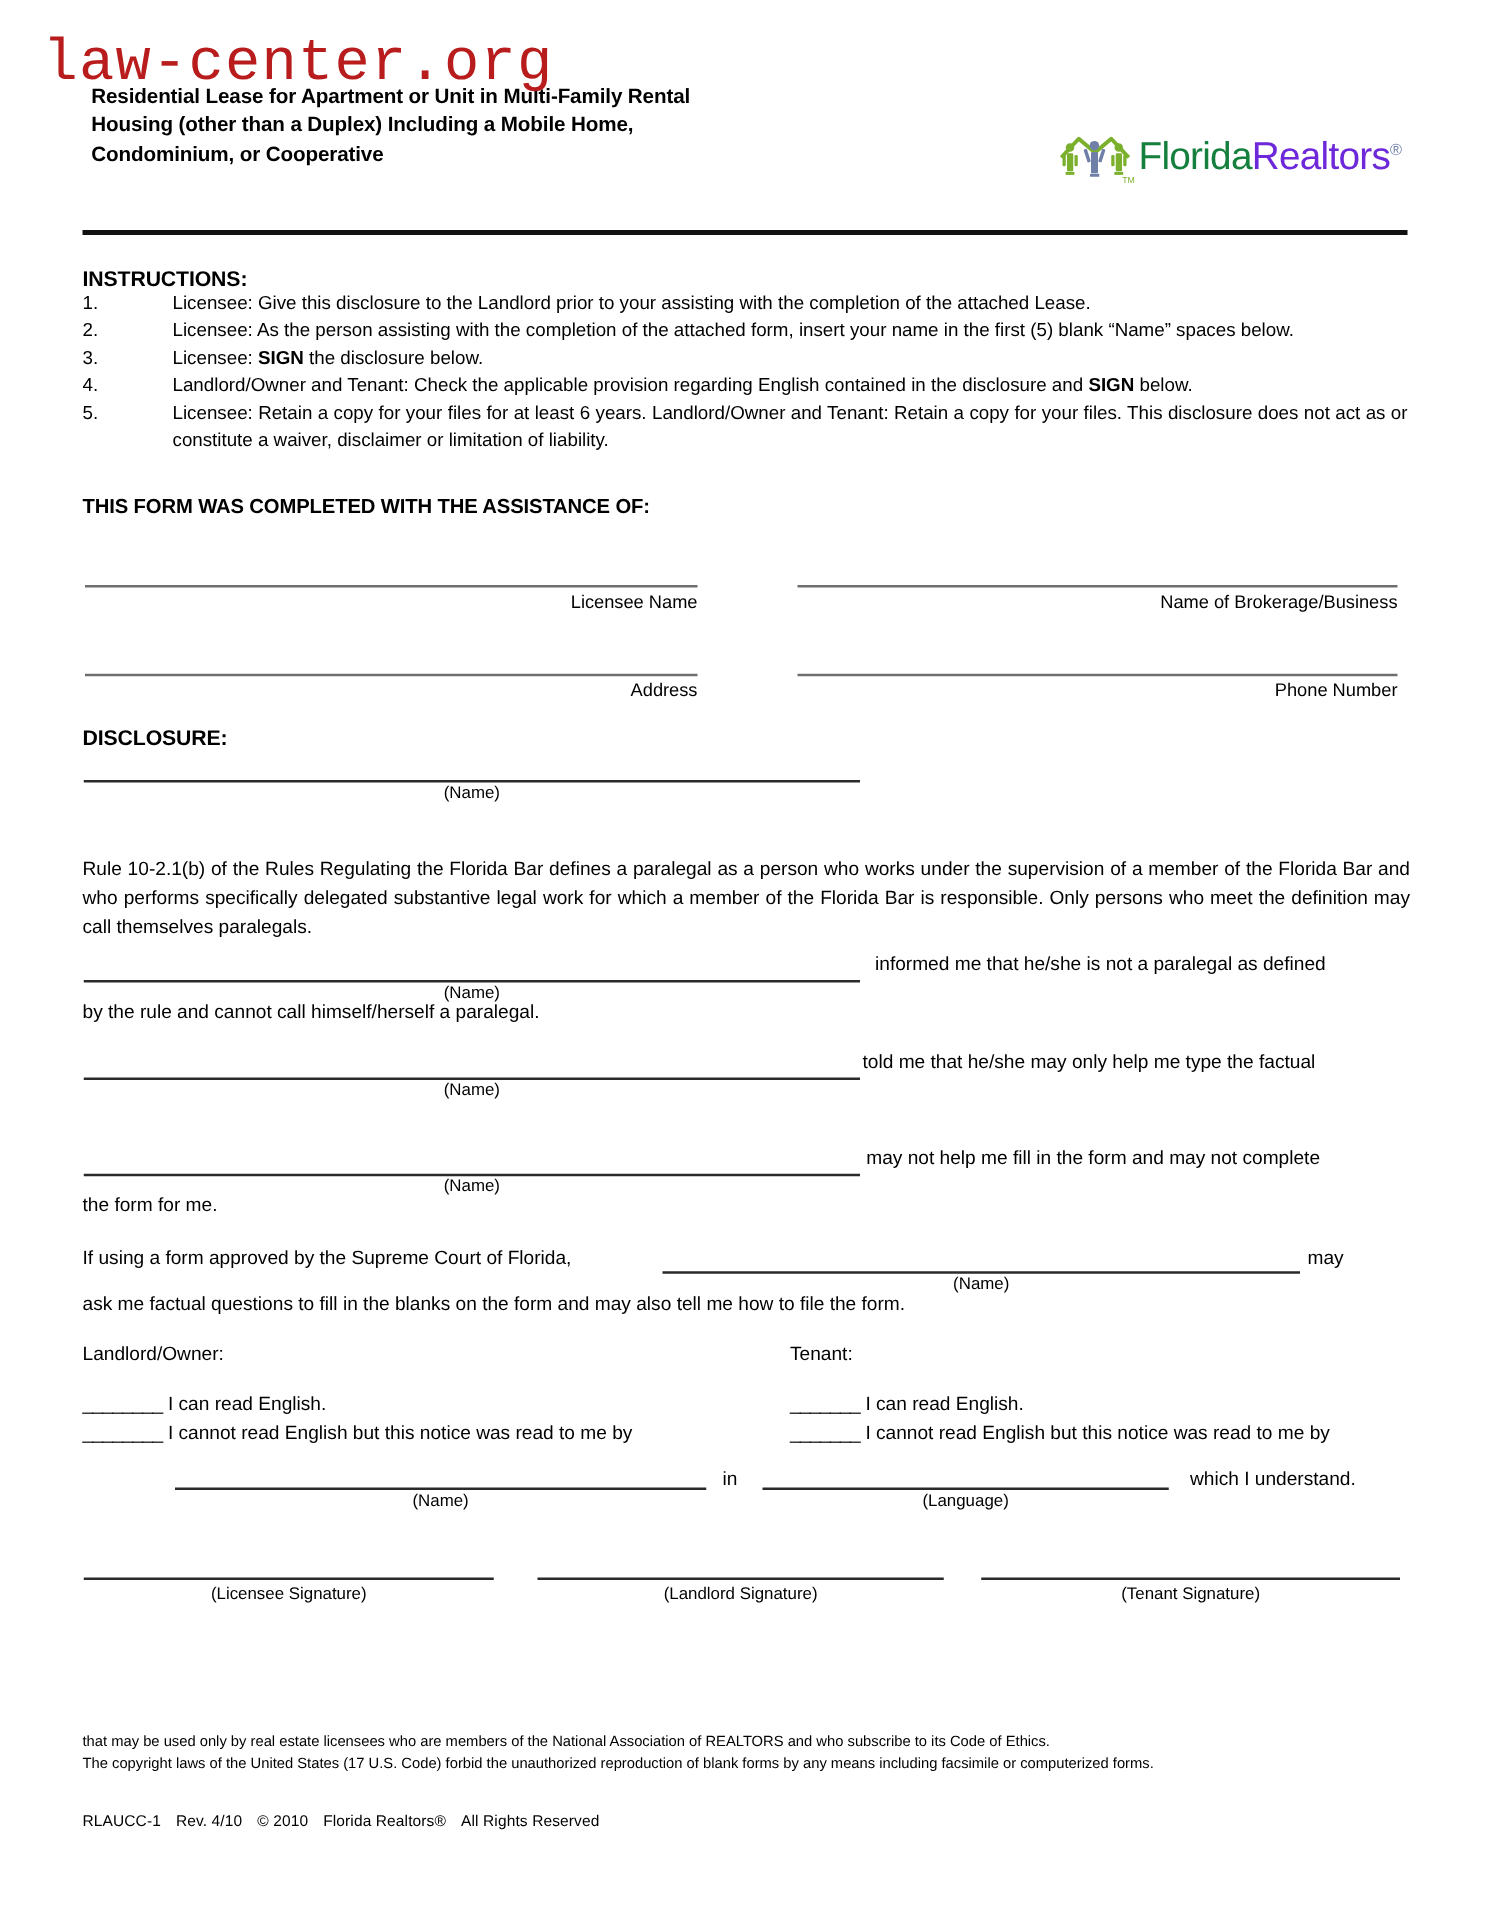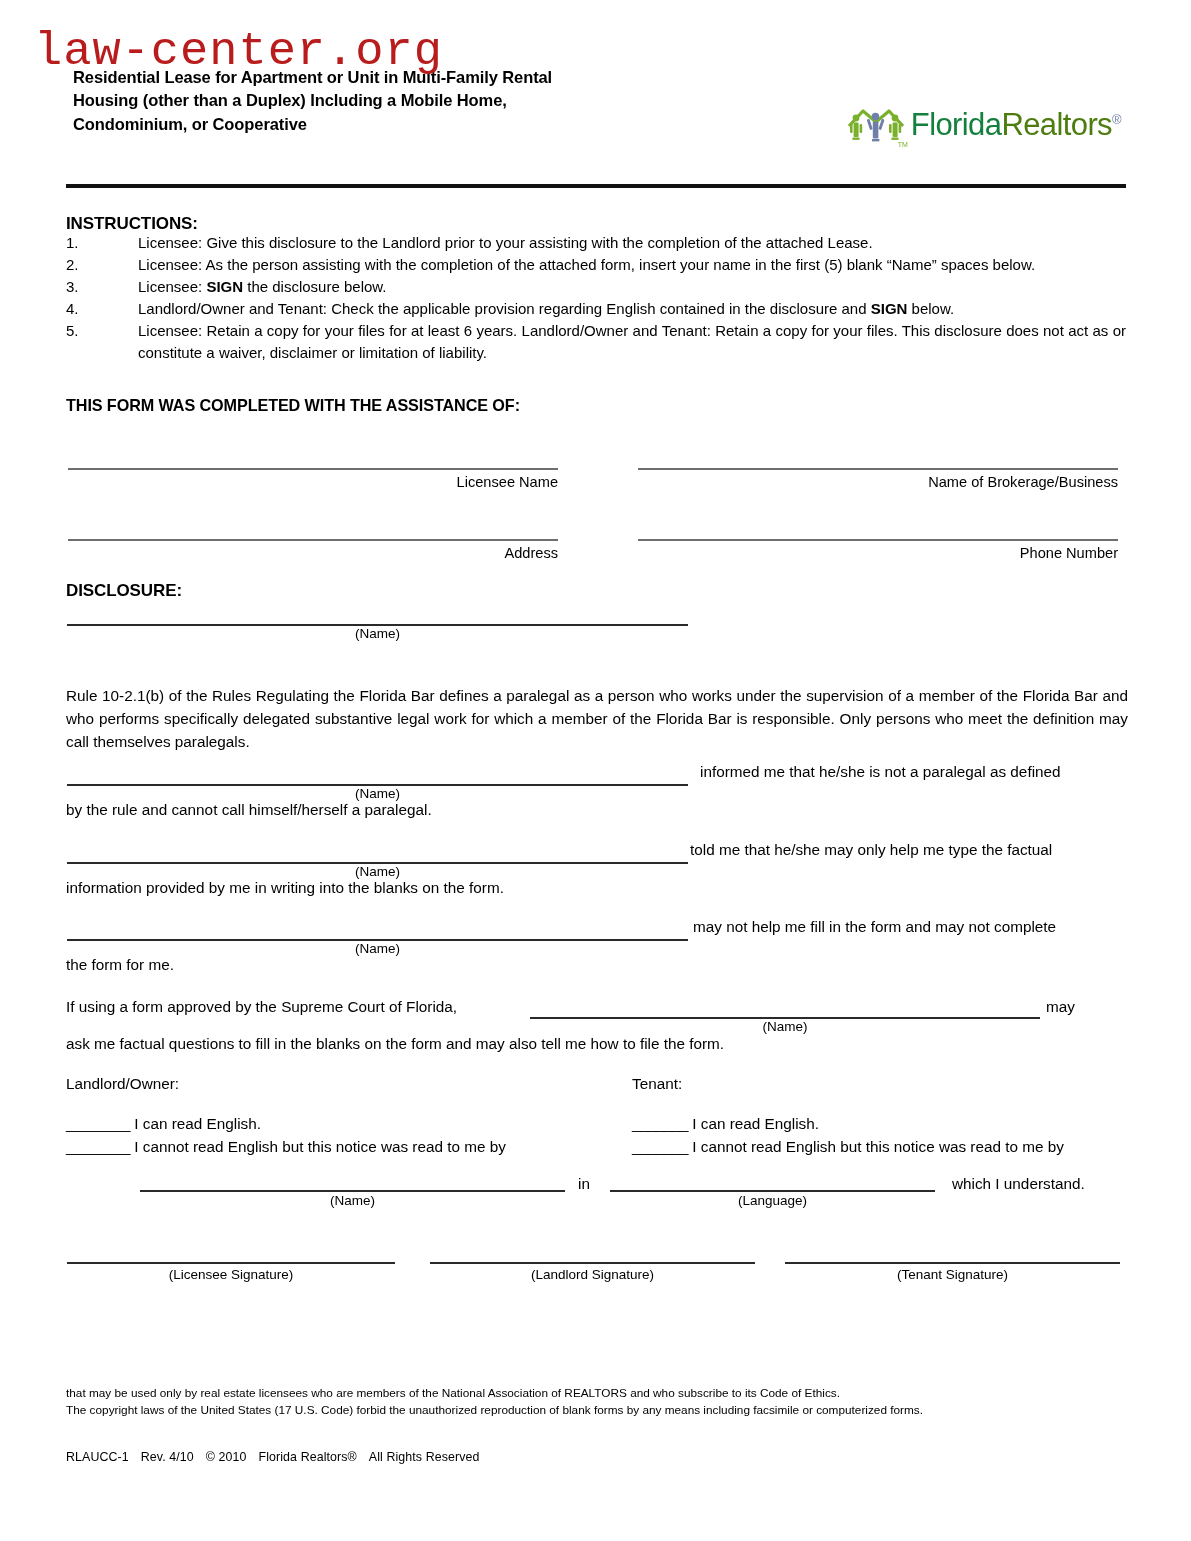--- a/index.html
+++ b/index.html
@@ -73,21 +73,21 @@
     margin-right: 4px;
   }
   .logo-text {
     font-size: 31px;
     font-weight: 400;
     letter-spacing: -0.6px;
     font-family: "Liberation Sans", sans-serif;
     white-space: nowrap;
   }
   .logo-text .l-fl { color: #15803d; }
-  .logo-text .l-re { color: #4d7c0f; }
+  .logo-text .l-re { color: #6d28d9; }
   .logo-text .l-reg { font-size: 13px; vertical-align: super; color: #6f7fa8; }
   .tm-mark {
     position: absolute;
     right: -1px;
     bottom: -2px;
     font-size: 7px;
     color: #7ab02c;
     letter-spacing: 0;
   }
 
@@ -287,21 +287,20 @@
   <div class="body-txt just blk" style="left:66px; top:685px; width:1062px;">Rule 10-2.1(b) of the Rules Regulating the Florida Bar defines a paralegal as a person who works under the supervision of a member of the Florida Bar and who performs specifically delegated substantive legal work for which a member of the Florida Bar is responsible. Only persons who meet the definition may call themselves paralegals.</div>
 
   <div class="uline-dark" style="left:67px; top:784px; width:621px;"></div>
   <div class="inline-txt" style="left:700px; top:761px;">informed me that he/she is not a paralegal as defined</div>
   <div class="fld-cap" style="left:67px; top:787px; width:621px;">(Name)</div>
   <div class="inline-txt" style="left:66px; top:799px;">by the rule and cannot call himself/herself a paralegal.</div>
 
   <div class="uline-dark" style="left:67px; top:862px; width:621px;"></div>
   <div class="inline-txt" style="left:690px; top:839px;">told me that he/she may only help me type the factual</div>
   <div class="fld-cap" style="left:67px; top:865px; width:621px;">(Name)</div>
-  <div class="inline-txt" style="left:66px; top:877px;">information provided by me in writing into the blanks on the form.</div>
 
   <div class="uline-dark" style="left:67px; top:939px; width:621px;"></div>
   <div class="inline-txt" style="left:693px; top:916px;">may not help me fill in the form and may not complete</div>
   <div class="fld-cap" style="left:67px; top:942px; width:621px;">(Name)</div>
   <div class="inline-txt" style="left:66px; top:954px;">the form for me.</div>
 
   <div class="inline-txt" style="left:66px; top:996px;">If using a form approved by the Supreme Court of Florida,</div>
   <div class="uline-dark" style="left:530px; top:1017px; width:510px;"></div>
   <div class="inline-txt" style="left:1046px; top:996px;">may</div>
   <div class="fld-cap" style="left:530px; top:1020px; width:510px;">(Name)</div>

